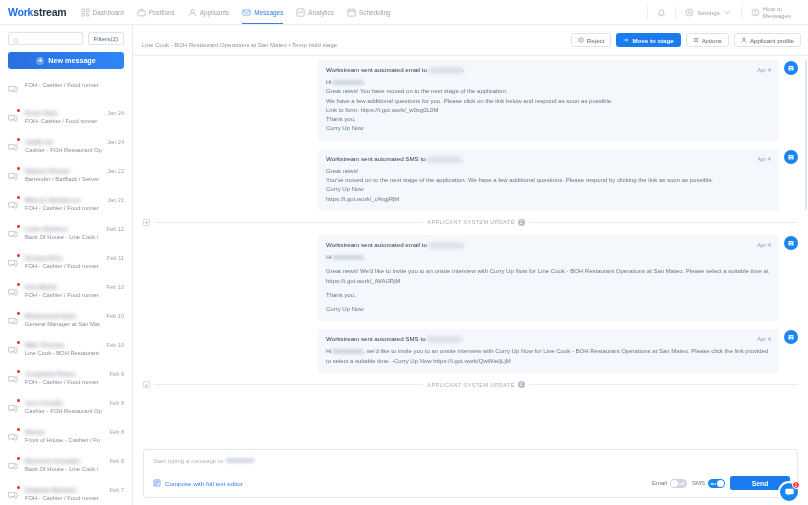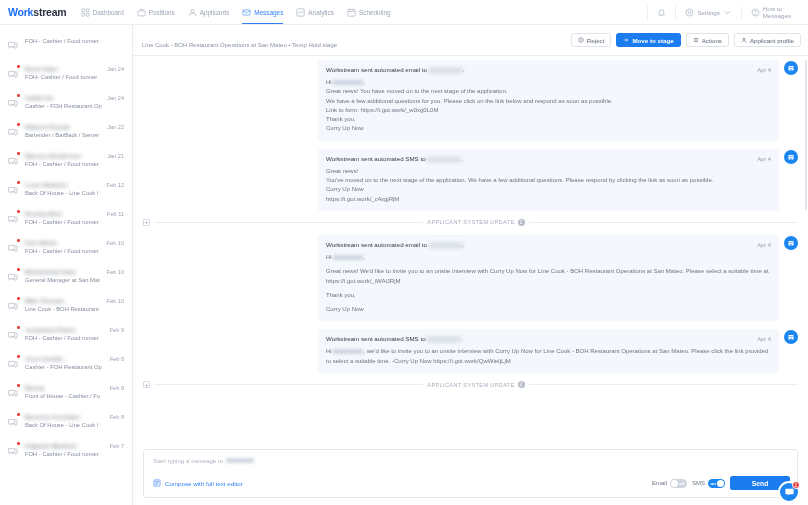--- a/index.html
+++ b/index.html
@@ -331,20 +331,36 @@
           <span>How to</span><br>
           <span>Messages</span>
         </span>
       </div>
     </div>
   </div>
 
   <div class="body">
 
     <div class="sidebar">
+      <div class="sb-top">
+        <div class="sb-searchrow">
+          <div class="sb-search">
+            <span><svg viewBox="0 0 16 16" fill="none" stroke="#8b94a5" stroke-width="1.8">
+                  <circle cx="7" cy="7" r="4.8"></circle>
+                  <path d="M10.6 10.6L14.5 14.5"></path>
+                </svg></span>
+            <input type="text" placeholder="" style="">
+          </div>
+          <button class="sb-filters">Filters(2)</button>
+        </div>
+        <button class="sb-newmsg">
+          <span class="plusbadge">+</span>
+          <span>New message</span>
+        </button>
+      </div>
       <div class="convlist" id="conv-list">
           <div class="conv">
             <div class="conv-ico"><svg viewBox="0 0 16 16" fill="none" stroke="#7d8696" stroke-width="1.3">
                 <path d="M1.5 3.5h9v6h-5l-2.5 2v-2h-1.5z"></path>
                 <path d="M6 10.5h4l2.5 2v-2h1.5v-6h-3"></path>
               </svg></div>
             <div class="conv-main">
               <div class="conv-line1">
                 <div class="conv-name"></div>
                 <div class="conv-date"></div>

